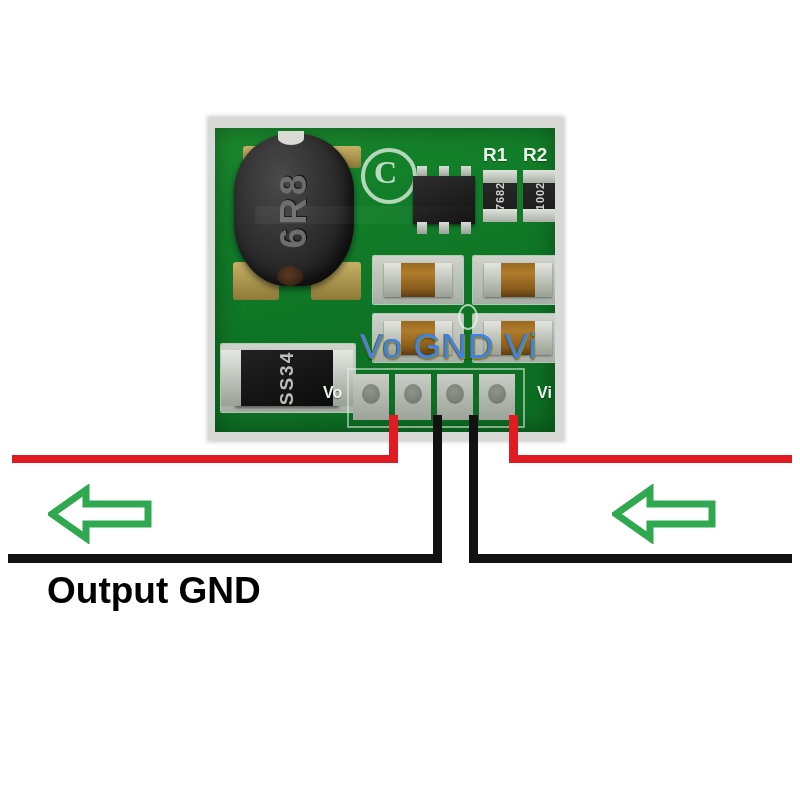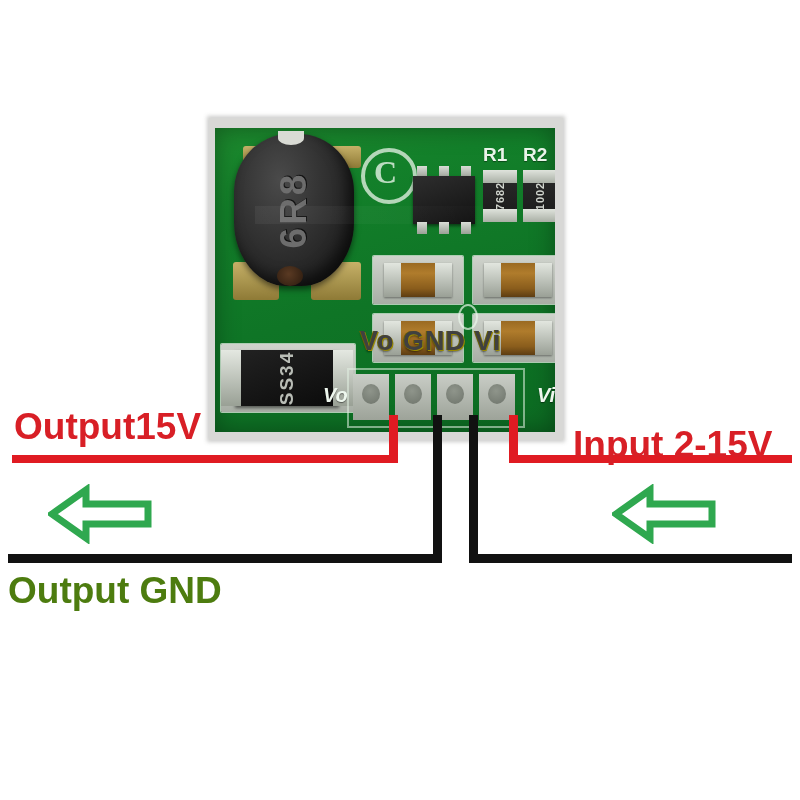--- a/index.html
+++ b/index.html
@@ -104,41 +104,41 @@
   .dmark{position:absolute;left:50%;top:50%;transform:translate(-50%,-50%) rotate(-90deg);
     color:#b9bdb6;font-size:19px;font-weight:bold;letter-spacing:2px;white-space:nowrap;}
 
   
   .connrow{position:absolute;left:132px;top:240px;width:174px;height:56px;
     border:2px solid rgba(225,240,225,.55);}
   .cpad{position:absolute;top:4px;width:36px;height:46px;
     background:linear-gradient(180deg,#c9cdc6,#9da399);}
   .cpad .hole{position:absolute;left:9px;top:10px;width:18px;height:20px;border-radius:50%;
     background:radial-gradient(circle at 45% 35%,#8f958b,#6e746b);}
-  .silk{position:absolute;color:#eef7ee;font-size:20px;font-weight:bold;font-style:italic;
+  .silk{position:absolute;color:#eef7ee;font-size:16px;font-weight:bold;
     text-shadow:0 1px 1px rgba(0,0,0,.45);}
 
   
   .yellow-label{
     position:absolute;left:360px;top:326px;
-    font-size:27px;font-weight:bold;color:#404040;letter-spacing:1px;
+    font-size:35px;font-weight:normal;color:#3b82f6;letter-spacing:1px;
     font-family:"Liberation Sans",sans-serif;
     text-shadow:1px 1px 0 #9a8a00, -1px 0 0 #6d6200, 0 2px 2px rgba(0,0,0,.45);
     white-space:nowrap;z-index:6;
   }
 
   
   .wire{position:absolute;}
   .red{background:#e01b22;}
   .black{background:#111111;}
 
   
   .ann{position:absolute;white-space:nowrap;font-family:"Liberation Sans",sans-serif;font-weight:bold;}
   .ann.red-t{color:#d81f26;font-size:37px;}
-  .ann.black-t{color:#4d7c0f;font-size:37px;}
+  .ann.black-t{color:#000000;font-size:37px;margin-left:39px;}
 
   
   .arrow{position:absolute;}
 </style>
 </head>
 <body>
 
 <div id="stage">
 
   <div class="board-shadow"></div>
@@ -242,22 +242,20 @@
 
   <div class="wire red" style="left:509px;top:415px;width:9px;height:47px;"></div>
   <div class="wire red" style="left:509px;top:455px;width:283px;height:8px;"></div>
 
   <div class="wire black" style="left:433px;top:415px;width:9px;height:148px;"></div>
   <div class="wire black" style="left:8px;top:554px;width:434px;height:9px;"></div>
 
   <div class="wire black" style="left:469px;top:415px;width:9px;height:148px;"></div>
   <div class="wire black" style="left:469px;top:554px;width:323px;height:9px;"></div>
 
-  <div class="ann red-t" style="left:14px;top:406px;">Output15V</div>
-  <div class="ann red-t" style="left:573px;top:424px;">Input 2-15V</div>
   <div class="ann black-t" style="left:8px;top:570px;">Output GND</div>
 
   <svg class="arrow" style="left:48px;top:484px;" width="104" height="60" viewBox="0 0 104 60">
     <polygon points="4,30 38,6 38,20 100,20 100,40 38,40 38,54" fill="none" stroke="#2fa84f" stroke-width="7" stroke-linejoin="miter"></polygon>
   </svg>
 
   <svg class="arrow" style="left:612px;top:484px;" width="104" height="60" viewBox="0 0 104 60">
     <polygon points="4,30 38,6 38,20 100,20 100,40 38,40 38,54" fill="none" stroke="#2fa84f" stroke-width="7" stroke-linejoin="miter"></polygon>
   </svg>
 

